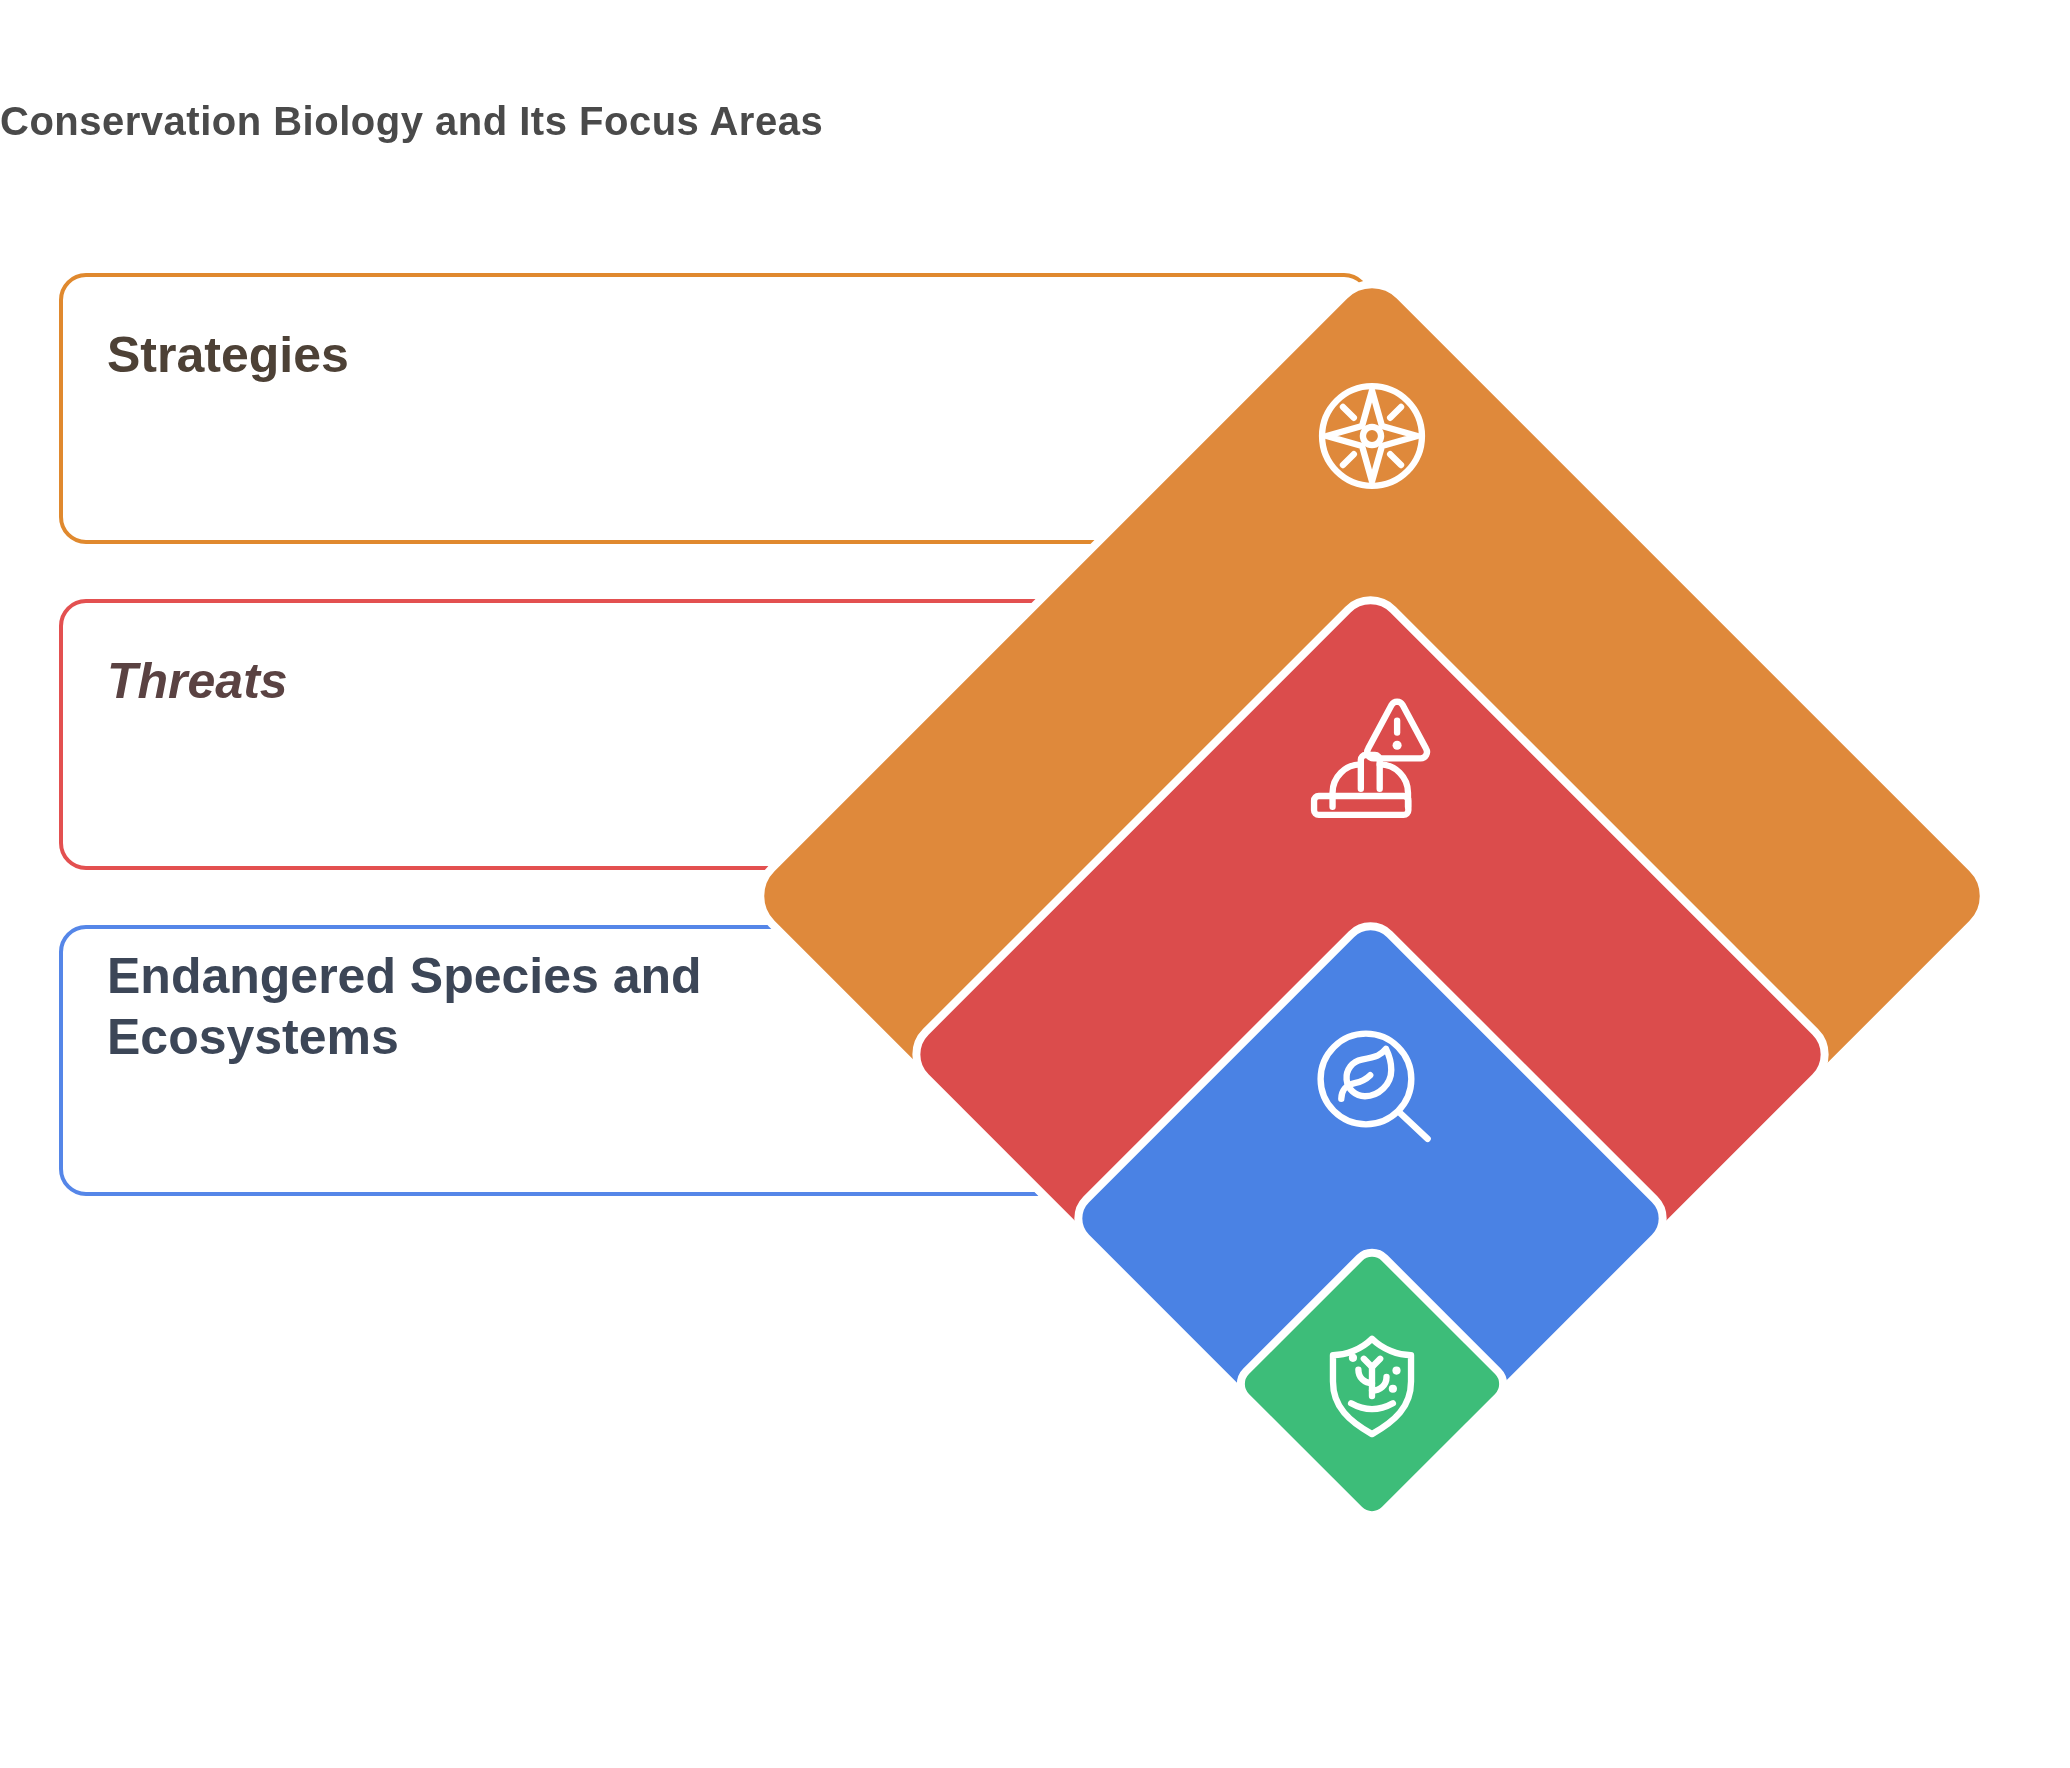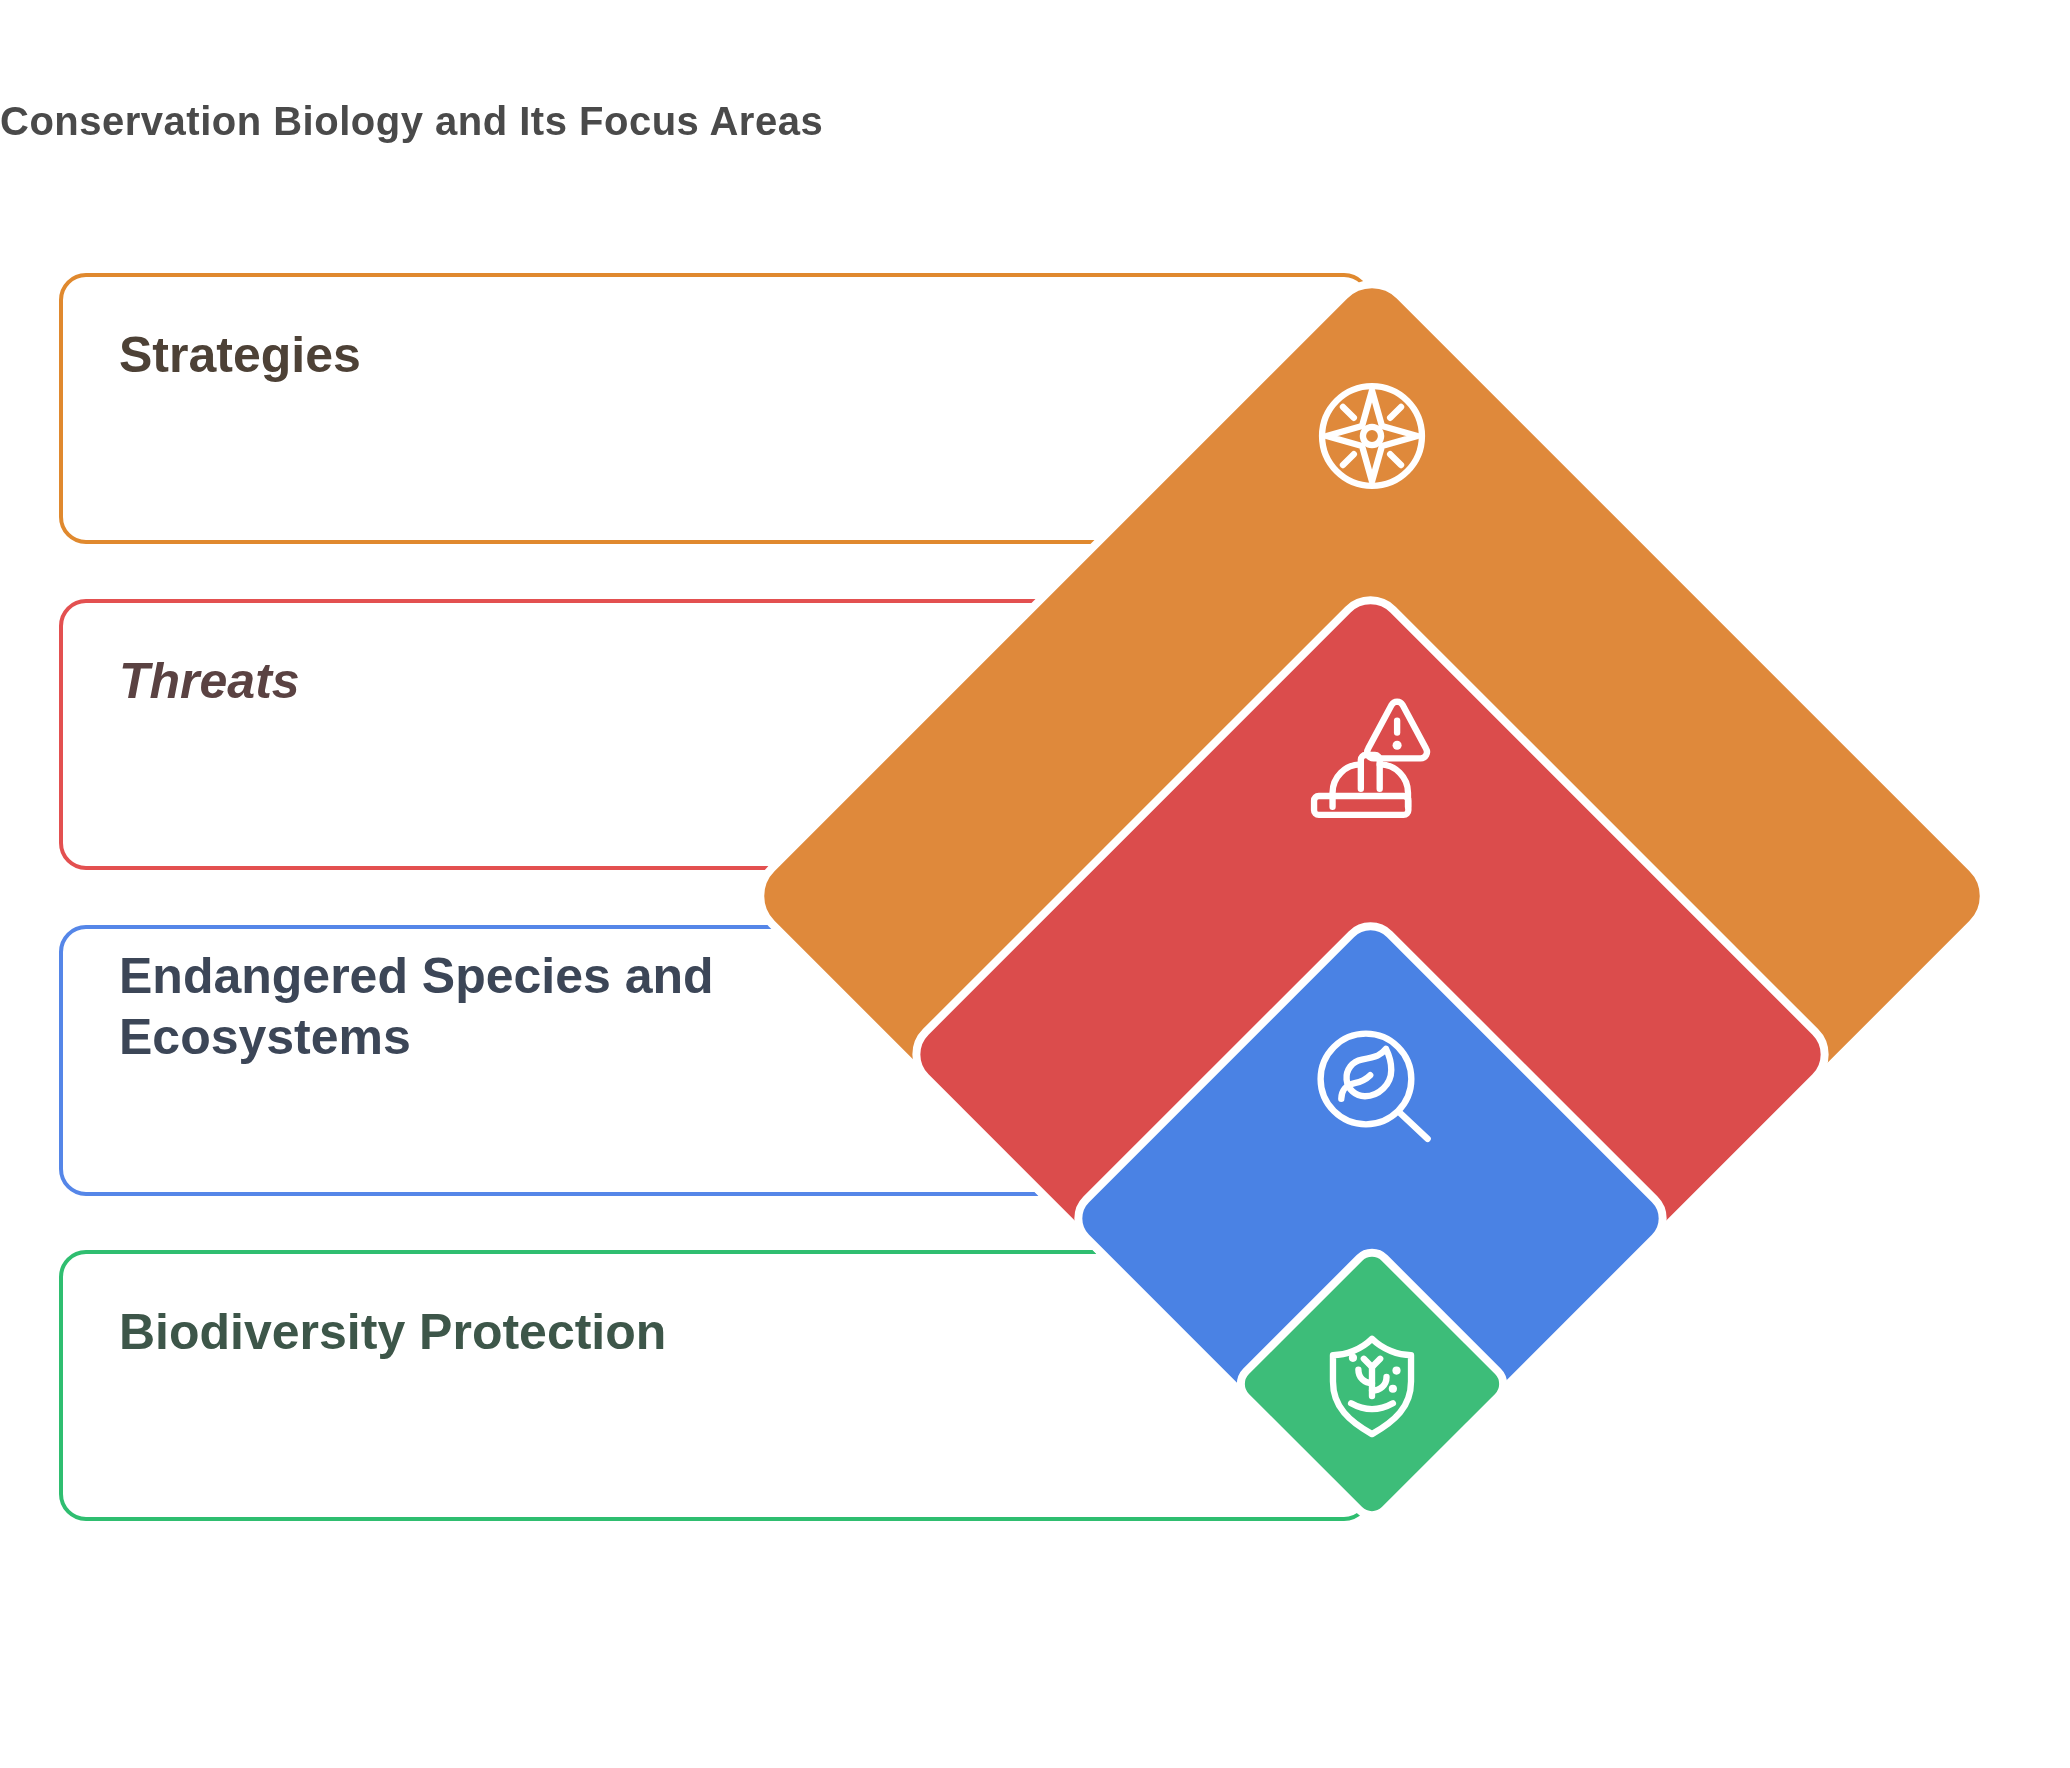--- a/index.html
+++ b/index.html
@@ -14,21 +14,21 @@
   .card{
     position:absolute;left:59px;width:1312px;height:271px;
     background:#ffffff;border:4.5px solid #999;border-radius:27px;
     box-sizing:border-box;z-index:1;
   }
   .card-1{top:273px;border-color:#E0892E;}
   .card-2{top:599px;border-color:#E35050;}
   .card-3{top:925px;border-color:#5586E8;}
   .card-4{top:1250px;border-color:#2FBE70;}
   .card-label{
-    position:absolute;left:56px;top:78px;transform:translateY(-50%);
+    position:absolute;left:44px;top:78px;transform:translateY(-50%);
     font-size:50px;line-height:61px;font-weight:700;max-width:651px;
   }
   .card-1 .card-label{color:#4D4136;}
   .card-2 .card-label{color:#5A4242;}
   .card-3 .card-label{color:#3C4657;}
   .card-4 .card-label{color:#3D5649;}
   .diamond{
     position:absolute;transform:rotate(45deg);
     border:8.1px solid #ffffff;box-sizing:border-box;
   }
@@ -57,23 +57,20 @@
   </div>
 
   <div class="card card-2" style="border-color: rgb(227, 80, 80); font-style: italic;">
     <div class="card-label" style="color: rgb(90, 66, 66);">Threats</div>
   </div>
 
   <div class="card card-3" style="border-color: rgb(85, 134, 232); padding-left: 37px;">
     <div class="card-label" style="color: rgb(60, 70, 87);">Endangered Species and Ecosystems</div>
   </div>
 
-  <div class="card card-4" style="border-color: rgb(47, 190, 112);">
-    <div class="card-label" style="color: rgb(61, 86, 73);">Biodiversity Protection</div>
-  </div>
 
   <div class="diamond diamond-orange" style="background-color: rgb(223, 137, 59);"></div>
   <div class="diamond diamond-red" style="background-color: rgb(219, 76, 76);"></div>
   <div class="diamond diamond-blue" style="background-color: rgb(74, 130, 228);"></div>
   <div class="diamond diamond-green" style="background-color: rgb(61, 189, 121);"></div>
 
   <div class="icon icon-compass">
     <svg width="118" height="118" viewBox="0 0 130 130">
       <circle class="stroke" cx="65" cy="65" r="55"></circle>
       <path class="stroke" d="M65 15 L76 54 L115 65 L76 76 L65 115 L54 76 L15 65 L54 54 Z"></path>

